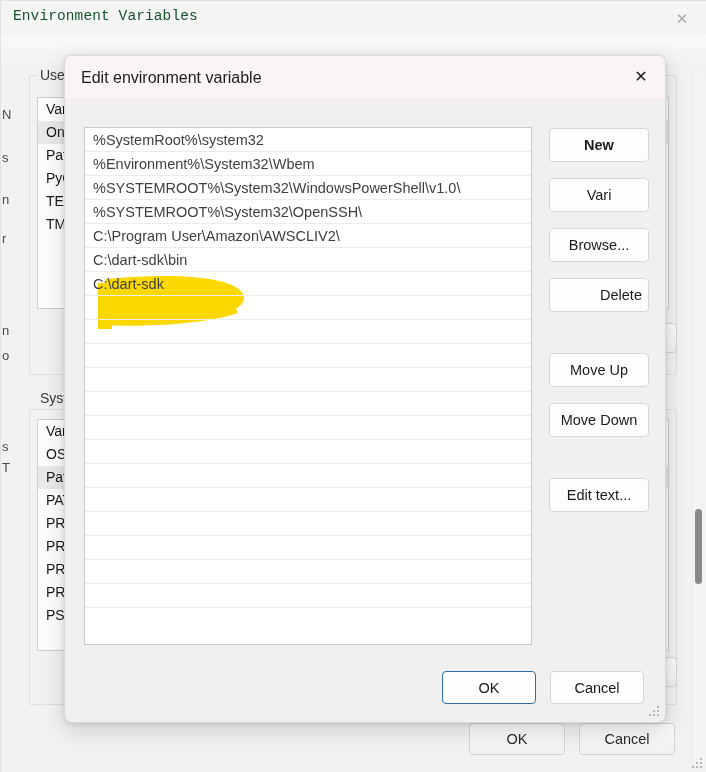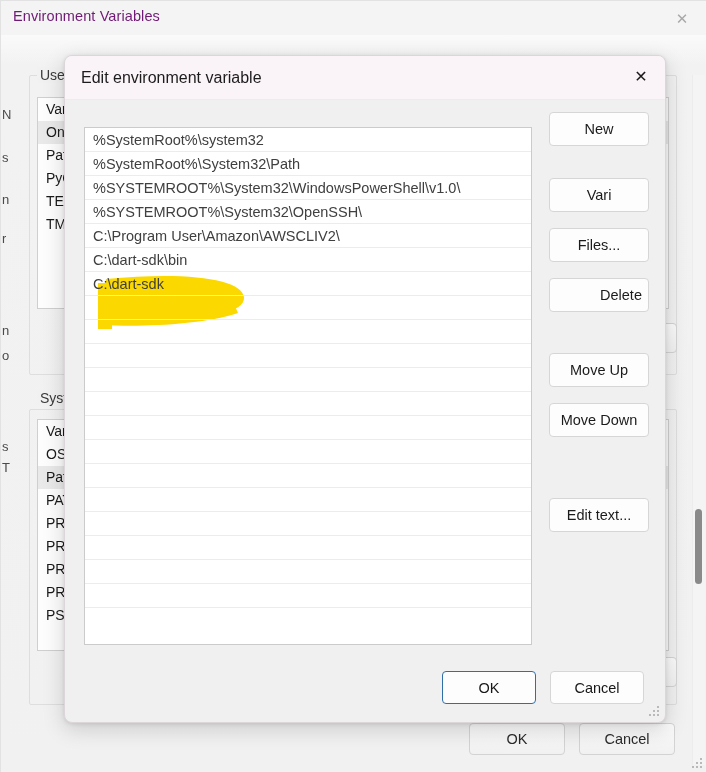--- a/index.html
+++ b/index.html
@@ -19,23 +19,24 @@
     background: #f3f3f3;
     border: 1px solid #e2e2e2;
   }
   #bg-titlebar {
     position: absolute; left: 0; top: 0;
     width: 706px; height: 34px;
     background: #f4f4f4;
   }
   #bg-title {
     position: absolute; left: 12px; top: 7px;
-    font-size: 14.5px; color: #701a75;
+    font-size: 14.5px; color: #14532d;
     letter-spacing: .1px;
     white-space: nowrap;
+    font-family: Liberation Mono, monospace;
   }
   #bg-close {
     position: absolute; right: 8px; top: 4px;
     width: 34px; height: 26px;
     display: flex; align-items: center; justify-content: center;
     font-size: 15px; color: #a8a8a8;
     line-height: 1;
   }
   #bg-body {
     position: absolute; left: 0; top: 34px;
@@ -290,21 +291,21 @@
 
   <div id="path-list">
 
     <svg id="annotation" viewBox="0 0 165 64">
       <path d="M14 10 C 95 2, 150 10, 152 28 C 154 46, 105 52, 20 50 L 20 60 L 6 60 L 6 46 Z" fill="#FBD900"></path>
       <path d="M6 14 L 6 56 L 26 56 L 26 14 Z" fill="#FBD900"></path>
       <path d="M10 42 C 60 38, 120 40, 140 30 L 146 44 C 110 56, 50 58, 10 56 Z" fill="#FBD900"></path>
     </svg>
 
     <div class="p-row">%SystemRoot%\system32</div>
-    <div class="p-row">%SystemRoot%\System32\Path</div>
+    <div class="p-row">%Environment%\System32\Wbem</div>
     <div class="p-row">%SYSTEMROOT%\System32\WindowsPowerShell\v1.0\</div>
     <div class="p-row">%SYSTEMROOT%\System32\OpenSSH\</div>
     <div class="p-row">C:\Program User\Amazon\AWSCLIV2\</div>
     <div class="p-row">C:\dart-sdk\bin</div>
     <div class="p-row">C:\dart-sdk</div>
 
     <div class="p-row"></div>
     <div class="p-row"></div>
     <div class="p-row"></div>
     <div class="p-row"></div>
@@ -312,27 +313,27 @@
     <div class="p-row"></div>
     <div class="p-row"></div>
     <div class="p-row"></div>
     <div class="p-row"></div>
     <div class="p-row"></div>
     <div class="p-row"></div>
     <div class="p-row"></div>
     <div class="p-row"></div>
   </div>
 
-  <div class="dbtn" style="left:484px; top:56px;">New</div>
+  <div class="dbtn" style="left:484px; top:72px;font-weight:bold;">New</div>
   <div class="dbtn" style="left:484px; top:122px;">Vari</div>
-  <div class="dbtn" style="left:484px; top:172px;">Files...</div>
+  <div class="dbtn" style="left:484px; top:172px;">Browse...</div>
   <div class="dbtn" style="left:484px; top:222px;padding-left:44px;">Delete</div>
   <div class="dbtn" style="left:484px; top:347px;">Move Down</div>
   <div class="dbtn" style="left:484px; top:297px;">Move Up</div>
-  <div class="dbtn" style="left:484px; top:422px;margin-top:20px;">Edit text...</div>
+  <div class="dbtn" style="left:484px; top:422px;">Edit text...</div>
 
   <div id="btn-ok">OK</div>
   <div id="btn-cancel">Cancel</div>
 
   <div class="grip" style="right:4px; bottom:4px;">
     <i style="left:10px; top:2px;"></i>
     <i style="left:6px;  top:6px;"></i>
       <i style="left:10px; top:6px;"></i>
     <i style="left:2px;  top:10px;"></i>
       <i style="left:6px;  top:10px;"></i>

